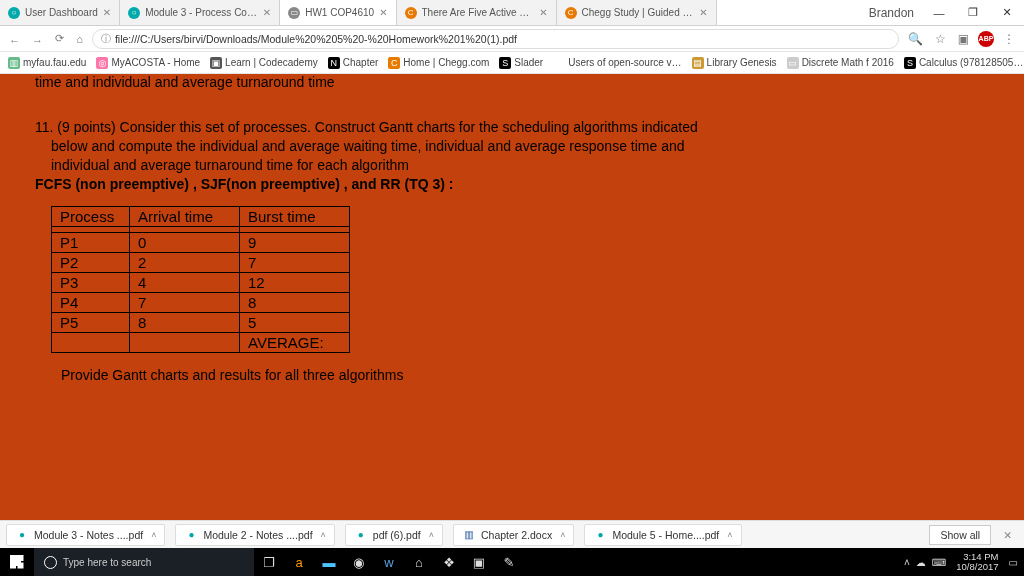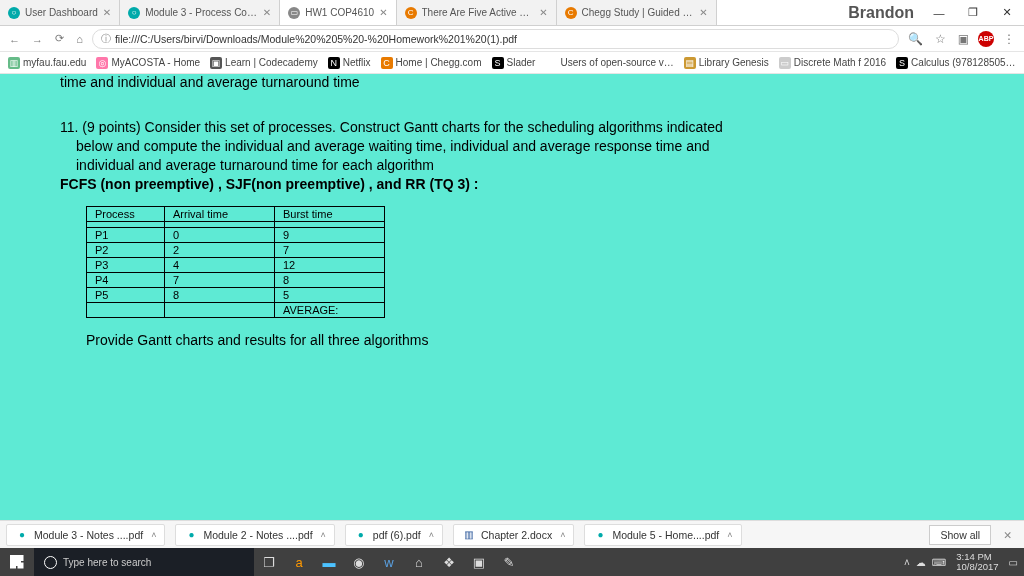--- a/index.html
+++ b/index.html
@@ -5,62 +5,62 @@
 * { margin:0; padding:0; box-sizing:border-box; font-family:"Segoe UI",Arial,sans-serif; }
 body { width:1024px; height:576px; overflow:hidden; background:#fff; position:relative; }
 
 .titlebar { height:26px; background:#fff; display:flex; align-items:stretch; border-bottom:1px solid #d0d0d0; }
 .tabs { display:flex; flex:1; overflow:hidden; }
 .tab { display:flex; align-items:center; gap:5px; padding:0 8px; font-size:10px; color:#555; border-right:1px solid #d0d0d0; min-width:0; max-width:160px; background:#f2f2f2; cursor:pointer; }
 .tab.active { background:#fff; }
 .tab .favicon { width:12px; height:12px; border-radius:50%; flex-shrink:0; display:flex;align-items:center;justify-content:center;font-size:8px;color:#fff;}
 .tab .label { white-space:nowrap; overflow:hidden; text-overflow:ellipsis; flex:1; }
 .tab .close { color:#888; font-size:10px; }
-.win-label { font-size:16px; color:#555; padding:0 8px; align-self:center;font-weight:bold;}
+.win-label { font-size:12px; color:#555; padding:0 8px; align-self:center;}
 .win-ctrls { display:flex; }
 .win-ctrls div { width:34px; display:flex; align-items:center; justify-content:center; color:#333; font-size:11px; cursor:pointer;}
 
 .addrbar { height:26px; display:flex; align-items:center; gap:6px; padding:0 6px; border-bottom:1px solid #e5e5e5; font-size:11px; color:#555;}
 .addrbar .nav-ico { color:#777; cursor:pointer; padding:0 3px;}
 .addrbar .url-box { flex:1; display:flex; align-items:center; gap:4px; border:1px solid #ddd; border-radius:12px; height:20px; padding:0 8px; font-size:10.5px; color:#333; background:#fff;}
 .addrbar .url-box .info{color:#888;font-size:10px;}
 .addrbar .right-ico{color:#777;cursor:pointer;padding:0 3px;font-size:12px;}
 .abp{background:#c00;color:#fff;border-radius:50%;width:16px;height:16px;display:flex;align-items:center;justify-content:center;font-size:7px;font-weight:bold;}
 
 .bookbar { height:22px; display:flex; align-items:center; gap:6px; padding:0 6px; font-size:10px; color:#444; border-bottom:1px solid #e5e5e5; overflow:hidden;}
 .bookbar .bm { display:flex; align-items:center; gap:3px; cursor:pointer; white-space:nowrap; padding:0 2px;}
 .bookbar .bm .ico{width:12px;height:12px;display:flex;align-items:center;justify-content:center;font-size:9px;border-radius:2px;}
 .bookbar .chev{margin-left:auto;color:#888;}
 
-.content { position:absolute; top:74px; left:0; right:0; bottom:56px; background:#5eead4; padding:0 60px; font-family:"Times New Roman",serif; color:#000; font-size:14px; }
+.content { position:absolute; top:74px; left:0; right:0; bottom:56px; background:#c2410c; padding:0 35px; font-family:"Times New Roman",serif; color:#000; font-size:14px; }
 .content .trunc-top{font-size:14px; text-decoration:line-through; color:#000; white-space:nowrap; overflow:hidden; margin-bottom:28px;}
 .content .q-num{display:inline;}
 .content .q-text{line-height:1.35;}
 .content .q-indent{margin-left:16px;}
 .content .bold{font-weight:bold;}
-.content table.proc{border-collapse:collapse; margin:14px 0 14px 26px; font-size:11px;}
+.content table.proc{border-collapse:collapse; margin:14px 0 14px 16px; font-size:15px;}
 .content table.proc td,.content table.proc th{border:1px solid #000; padding:1px 8px; text-align:left; font-weight:normal;}
 .content table.proc .hdr td{border-bottom:1px solid #000;}
 .content .instr{margin-left:26px; margin-top:4px;}
 
 .dlbar { position:absolute; left:0; right:0; bottom:28px; height:28px; background:#f6f6f6; border-top:1px solid #ddd; display:flex; align-items:center; padding:0 6px; font-size:10.5px; color:#333;}
 .dlbar .dl{display:flex;align-items:center;gap:5px;padding:3px 8px;border:1px solid #ddd;background:#fff;border-radius:2px;margin-right:10px;cursor:pointer;}
 .dlbar .dl .ico{width:14px;height:14px;display:flex;align-items:center;justify-content:center;font-size:10px;}
 .dlbar .dl .car{color:#888;font-size:9px;margin-left:3px;}
 .dlbar .showall{margin-left:auto;border:1px solid #ccc;padding:3px 10px;background:#fff;cursor:pointer;font-size:10.5px;}
 .dlbar .dlx{margin-left:6px;color:#888;cursor:pointer;padding:0 6px;}
 
-.taskbar { position:absolute; left:0; right:0; bottom:0; height:28px; background:#404040; display:flex; align-items:center; color:#fff; font-size:10px;}
+.taskbar { position:absolute; left:0; right:0; bottom:0; height:28px; background:#000000; display:flex; align-items:center; color:#fff; font-size:10px;}
 .taskbar .start{width:34px;display:flex;align-items:center;justify-content:center;cursor:pointer;}
 .taskbar .start svg{width:14px;height:14px;}
 .taskbar .search{display:flex;align-items:center;gap:6px;background:#1b1f26;height:100%;padding:0 10px;width:220px;color:#ccc;cursor:text;}
 .taskbar .search .ring{width:13px;height:13px;border:1.5px solid #fff;border-radius:50%;}
 .taskbar .tico{width:30px;height:100%;display:flex;align-items:center;justify-content:center;cursor:pointer;color:#ddd;font-size:13px;}
 .taskbar .tray{margin-left:auto;display:flex;align-items:center;gap:6px;padding:0 6px;color:#ddd;}
-.taskbar .clock{text-align:left;line-height:1.05;font-size:9.5px;padding:0 4px;}
+.taskbar .clock{text-align:right;line-height:1.05;font-size:9.5px;padding:0 4px;}
 .sq{width:11px;height:11px;}
 </style>
 </head>
 <body>
 
 <div class="titlebar">
   <div class="tabs" id="tabs">
       <div class="tab">
         <span class="favicon" style="background:#0aa">○</span>
         <span class="label">User Dashboard</span>
@@ -119,21 +119,21 @@
     <div class="bm">
       <span class="ico" style="background:#f7a;color:#fff">◎</span>
       <span>MyACOSTA - Home</span>
     </div>
     <div class="bm">
       <span class="ico" style="background:#555;color:#fff">▣</span>
       <span>Learn | Codecademy</span>
     </div>
     <div class="bm">
       <span class="ico" style="background:#000;color:#fff">N</span>
-      <span>Netflix</span>
+      <span>Chapter</span>
     </div>
     <div class="bm">
       <span class="ico" style="background:#e87a00;color:#fff">C</span>
       <span>Home | Chegg.com</span>
     </div>
     <div class="bm">
       <span class="ico" style="background:#000;color:#fff">S</span>
       <span>Slader</span>
     </div>
     <div class="bm">

